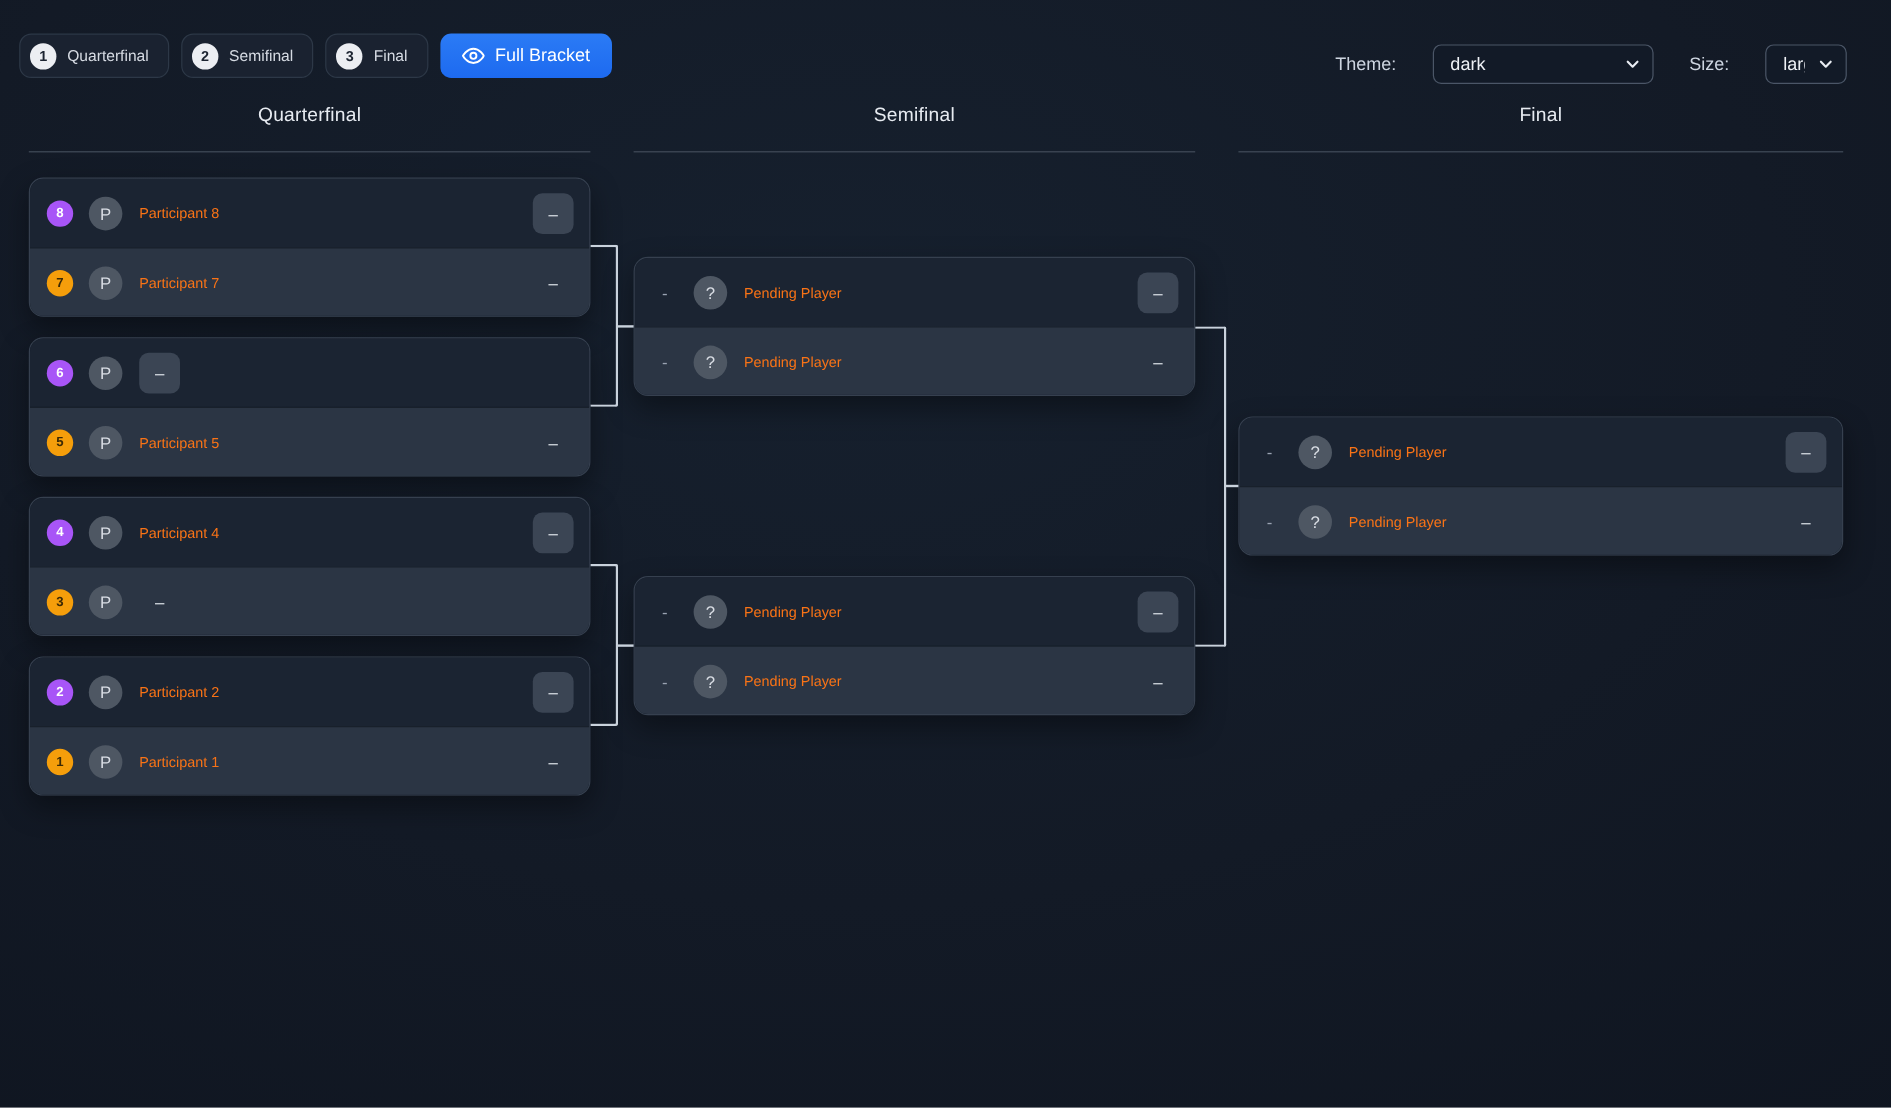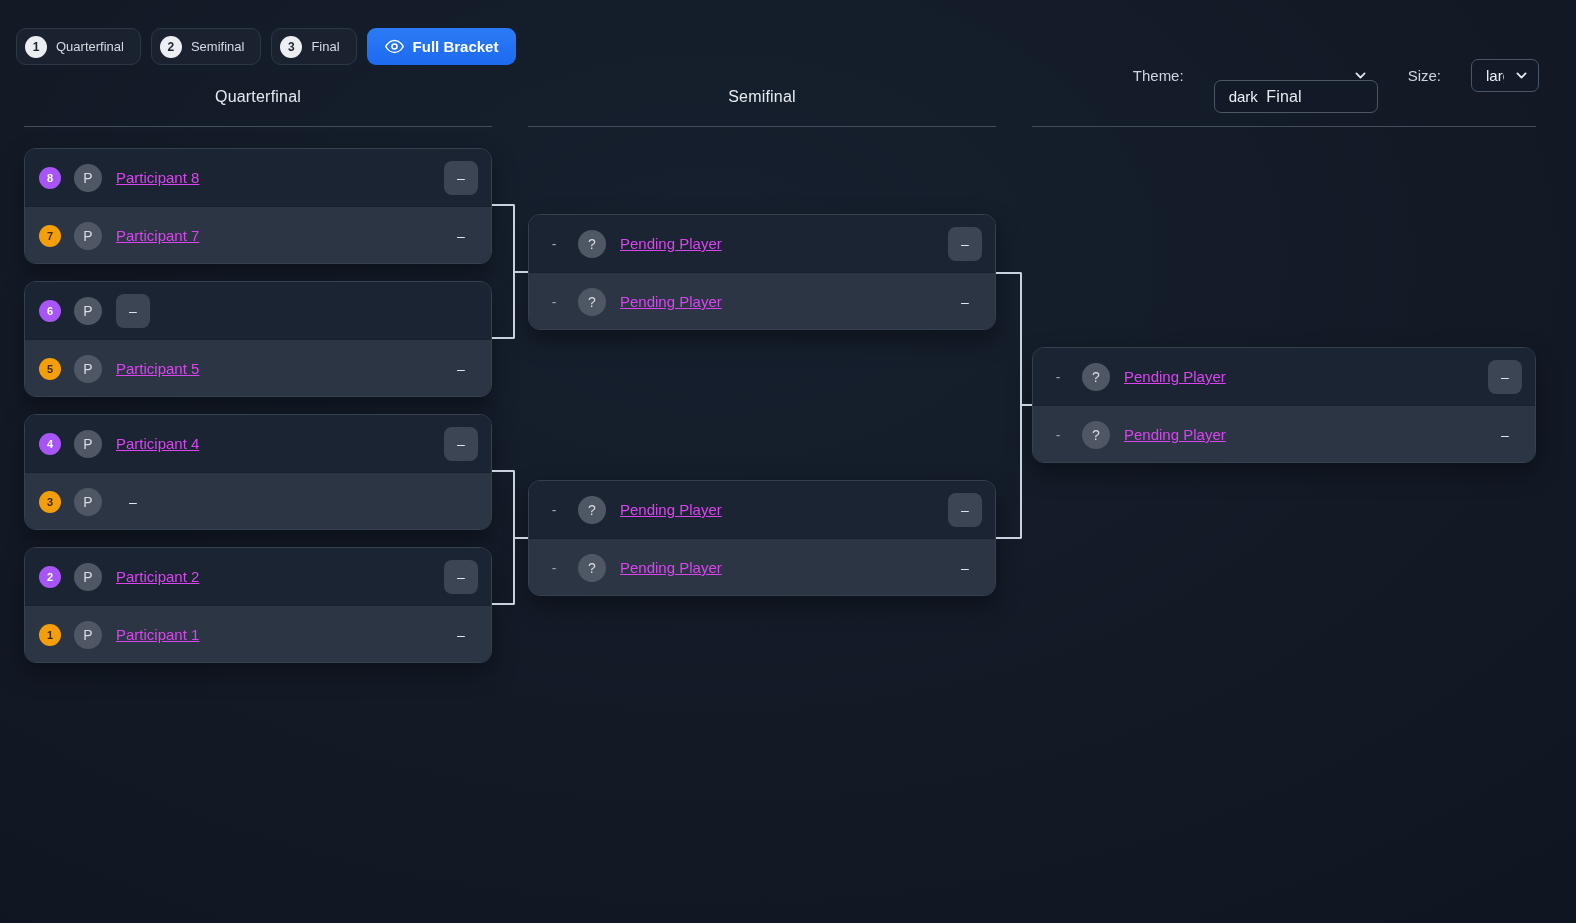--- a/index.html
+++ b/index.html
@@ -20,34 +20,34 @@
     background:#1a2230;border:1px solid #2d3847;border-radius:10px;
     color:#d6dbe3;font-size:13px;cursor:pointer;font-family:inherit;
   }
   .step-num{
     width:22px;height:22px;border-radius:50%;background:#eceef2;color:#1b2330;
     display:flex;align-items:center;justify-content:center;font-size:12px;font-weight:700;
   }
   .view-btn{
     display:flex;align-items:center;gap:9px;height:37px;padding:0 18px;
     background:linear-gradient(180deg,#2b7bf5 0%,#1d6af0 100%);
-    border:none;border-radius:9px;color:#ffffff;font-size:15px;font-weight:700;
+    border:none;border-radius:9px;color:#ffffff;font-size:15px;font-weight:400;
     cursor:pointer;font-family:inherit;
   }
   .eye{width:19px;height:19px;display:inline-flex;}
   .controls{position:absolute;right:37px;top:37px;display:flex;align-items:center;gap:30px;}
   .ctrl-label{color:#cdd5e0;font-size:15px;}
   .select-wrap{position:relative;display:inline-flex;align-items:center;}
   select{
     appearance:none;-webkit-appearance:none;-moz-appearance:none;
     background:#121a27;border:1px solid #4b5667;border-radius:7px;
     color:#eef1f5;font-size:15px;font-family:inherit;height:33px;
     padding:0 34px 0 14px;cursor:pointer;outline:none;
   }
-  .select-theme{width:164px;margin-top:43px;}
+  .select-theme{width:184px;}
   .select-size{width:68px;}
   .chev{position:absolute;right:11px;pointer-events:none;display:inline-flex;width:13px;height:13px;}
 
   
   .round-header{
     position:absolute;top:88px;height:38px;border-bottom:1px solid #424c5a;
     display:flex;align-items:flex-start;justify-content:center;
     color:#e7ebf1;font-size:16px;font-weight:500;letter-spacing:.2px;
   }
 
@@ -68,21 +68,21 @@
     color:#fff;font-size:11px;font-weight:700;margin-right:13px;
   }
   .seed-purple{background:#a855f7;}
   .seed-amber{background:#f59e0b;color:#3c2a05;}
   .seed-none{background:transparent;color:#9aa3b2;font-size:14px;font-weight:400;}
   .avatar{
     width:28px;height:28px;border-radius:50%;flex:0 0 28px;background:#4e5763;
     display:flex;align-items:center;justify-content:center;
     color:#d9dde4;font-size:14px;font-weight:500;margin-right:14px;
   }
-  .pname{flex:1;color:#d946ef;font-size:15px;white-space:nowrap;overflow:hidden;text-decoration:underline;}
+  .pname{flex:1;color:#f97316;font-size:12px;white-space:nowrap;overflow:hidden;}
   .score{
     width:34px;height:34px;display:flex;align-items:center;justify-content:center;
     color:#dfe4ea;font-size:14px;flex:0 0 34px;
   }
   .score-boxed{background:#3b4554;border-radius:8px;cursor:pointer;}
 
   
   .conn{position:absolute;box-sizing:border-box;}
   .conn-bracket{border:2px solid #c9d2dc;border-left:none;border-radius:0 2px 2px 0;background:transparent;}
   .conn-stub{background:#c9d2dc;height:2px;}

